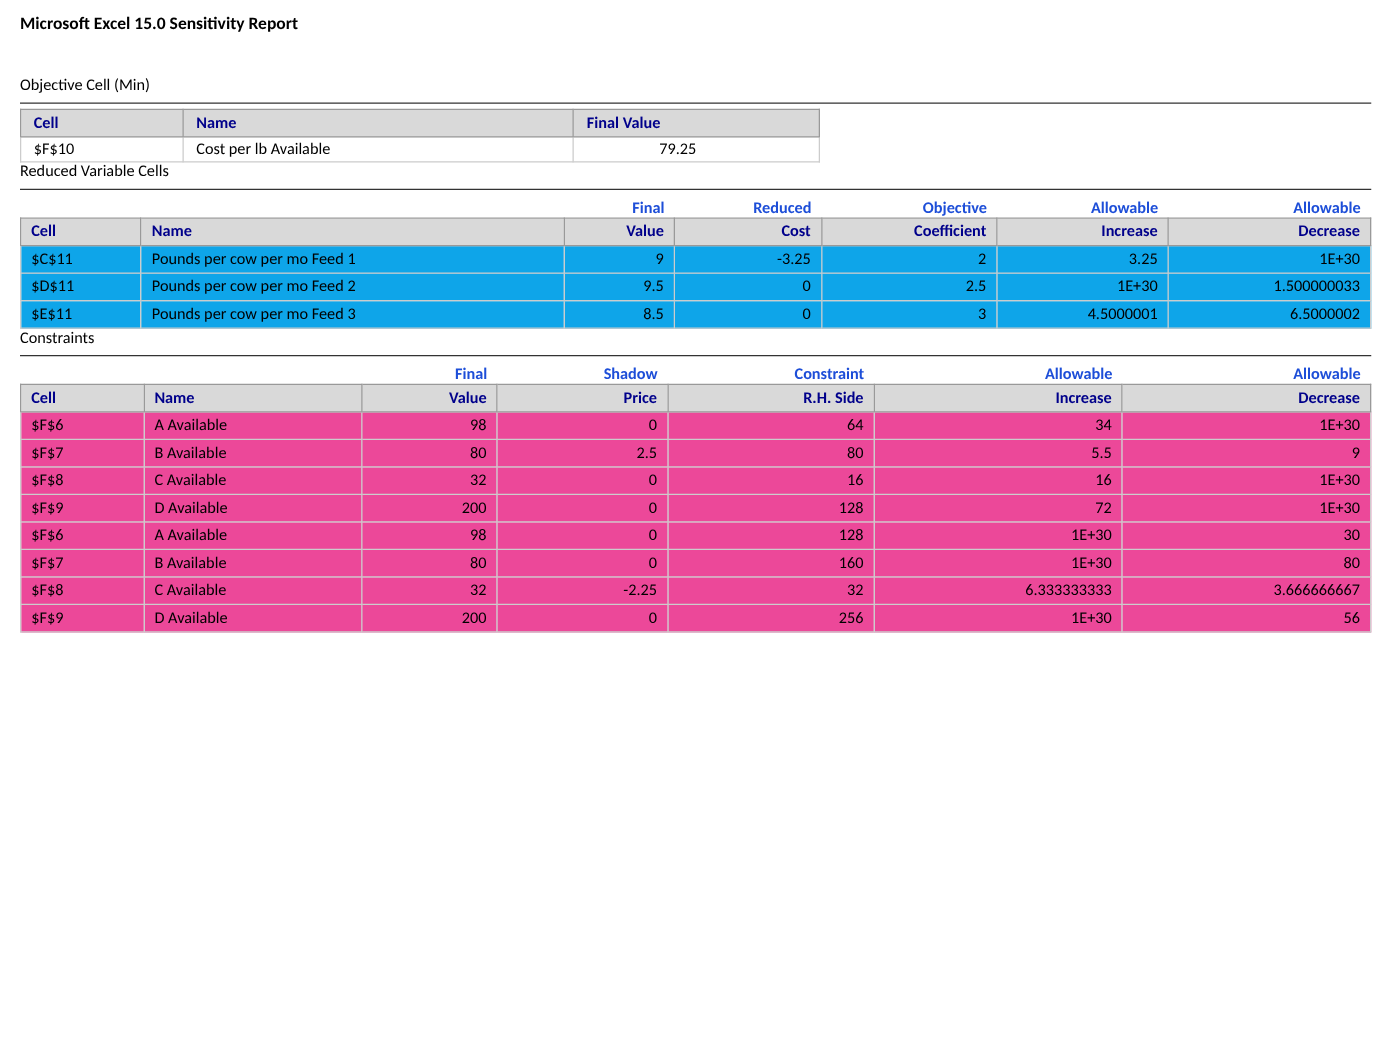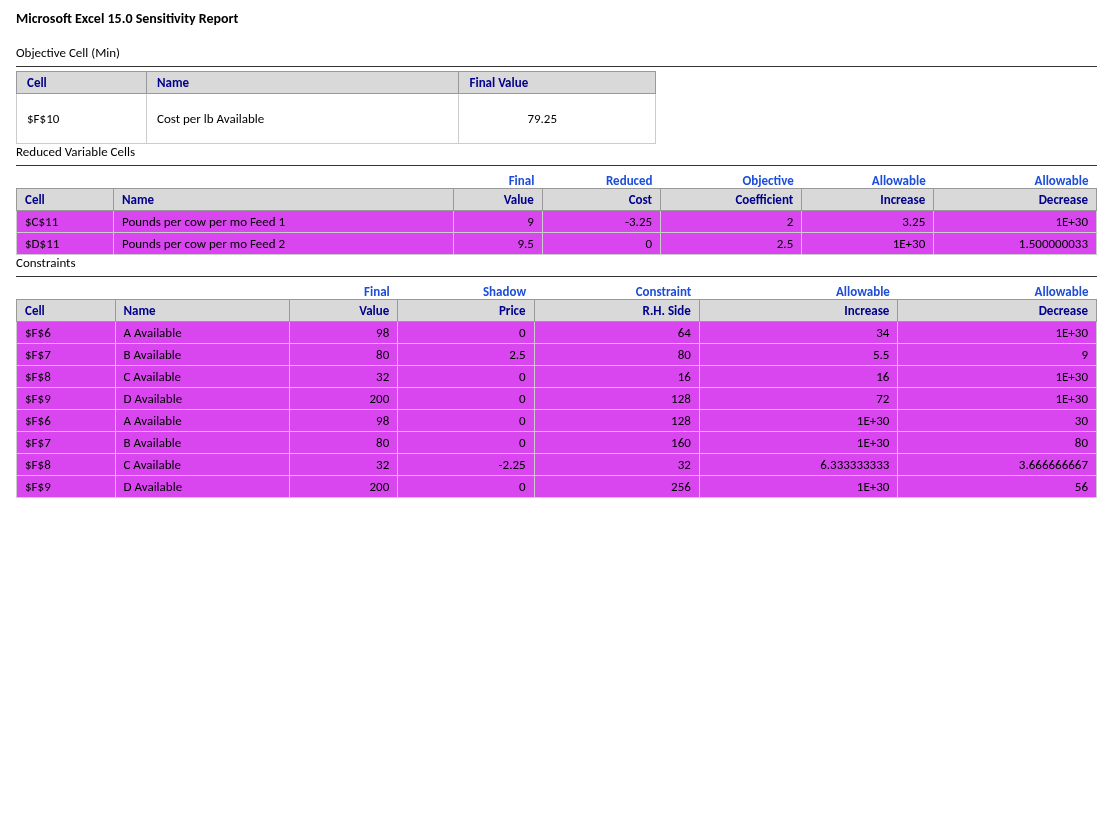--- a/index.html
+++ b/index.html
@@ -6,21 +6,21 @@
     body {
       font-family: Calibri, Arial, sans-serif;
       font-size: 13px;
       background: #fff;
       color: #000;
       padding: 10px 16px;
     }
     .report-title {
       font-weight: bold;
       font-size: 14px;
-      margin-bottom: 18px;
+      margin-bottom: 34px;
     }
     .section-title {
       font-size: 13px;
       margin-bottom: 6px;
     }
     table {
       border-collapse: collapse;
       width: 100%;
     }
     .obj-table {
@@ -30,21 +30,21 @@
     .obj-table th {
       background: #d9d9d9;
       font-weight: bold;
       color: #00008B;
       border: 1px solid #999;
       padding: 3px 10px;
       text-align: left;
     }
     .obj-table td {
       border: 1px solid #ccc;
-      padding: 17px 10px;
+      padding: 2px 10px;
       text-align: left;
       background: #fff;
     }
     .obj-table td.val {
       text-align: center;
       padding-right: 40px;
     }
 
     .dv-table {
       width: 100%;
@@ -57,21 +57,21 @@
       border: 1px solid #999;
       padding: 3px 8px;
       text-align: right;
     }
     .dv-table th.left {
       text-align: left;
     }
     .dv-table td {
       border: 1px solid #ccc;
       padding: 3px 8px;
-      background: #d946ef;
+      background: #0ea5e9;
       text-align: right;
     }
     .dv-table td.left {
       text-align: left;
     }
 
     .con-table {
       width: 100%;
       margin-top: 4px;
     }
@@ -82,21 +82,21 @@
       border: 1px solid #999;
       padding: 3px 8px;
       text-align: right;
     }
     .con-table th.left {
       text-align: left;
     }
     .con-table td {
       border: 1px solid #ccc;
       padding: 3px 8px;
-      background: #d946ef;
+      background: #ec4899;
       text-align: right;
       margin-top: 38px;
     }
     .con-table td.left {
       text-align: left;
     }
 
     .top-header-row th {
       text-align: right;
       border: none !important;
@@ -174,20 +174,29 @@
   </tr>
       <tr>
     <td class="left">$D$11</td>
     <td class="left">Pounds per cow per mo Feed 2</td>
     <td>9.5</td>
     <td>0</td>
     <td>2.5</td>
     <td>1E+30</td>
     <td>1.500000033</td>
   </tr>
+      <tr>
+    <td class="left">$E$11</td>
+    <td class="left">Pounds per cow per mo Feed 3</td>
+    <td>8.5</td>
+    <td>0</td>
+    <td>3</td>
+    <td>4.5000001</td>
+    <td>6.5000002</td>
+  </tr>
     </tbody>
 </table>
 
 <div class="section-title">Constraints</div>
 <hr class="section-line">
 <table class="con-table">
   <thead>
     <tr class="top-header-row">
       <th class="left"></th>
       <th class="left"></th>

